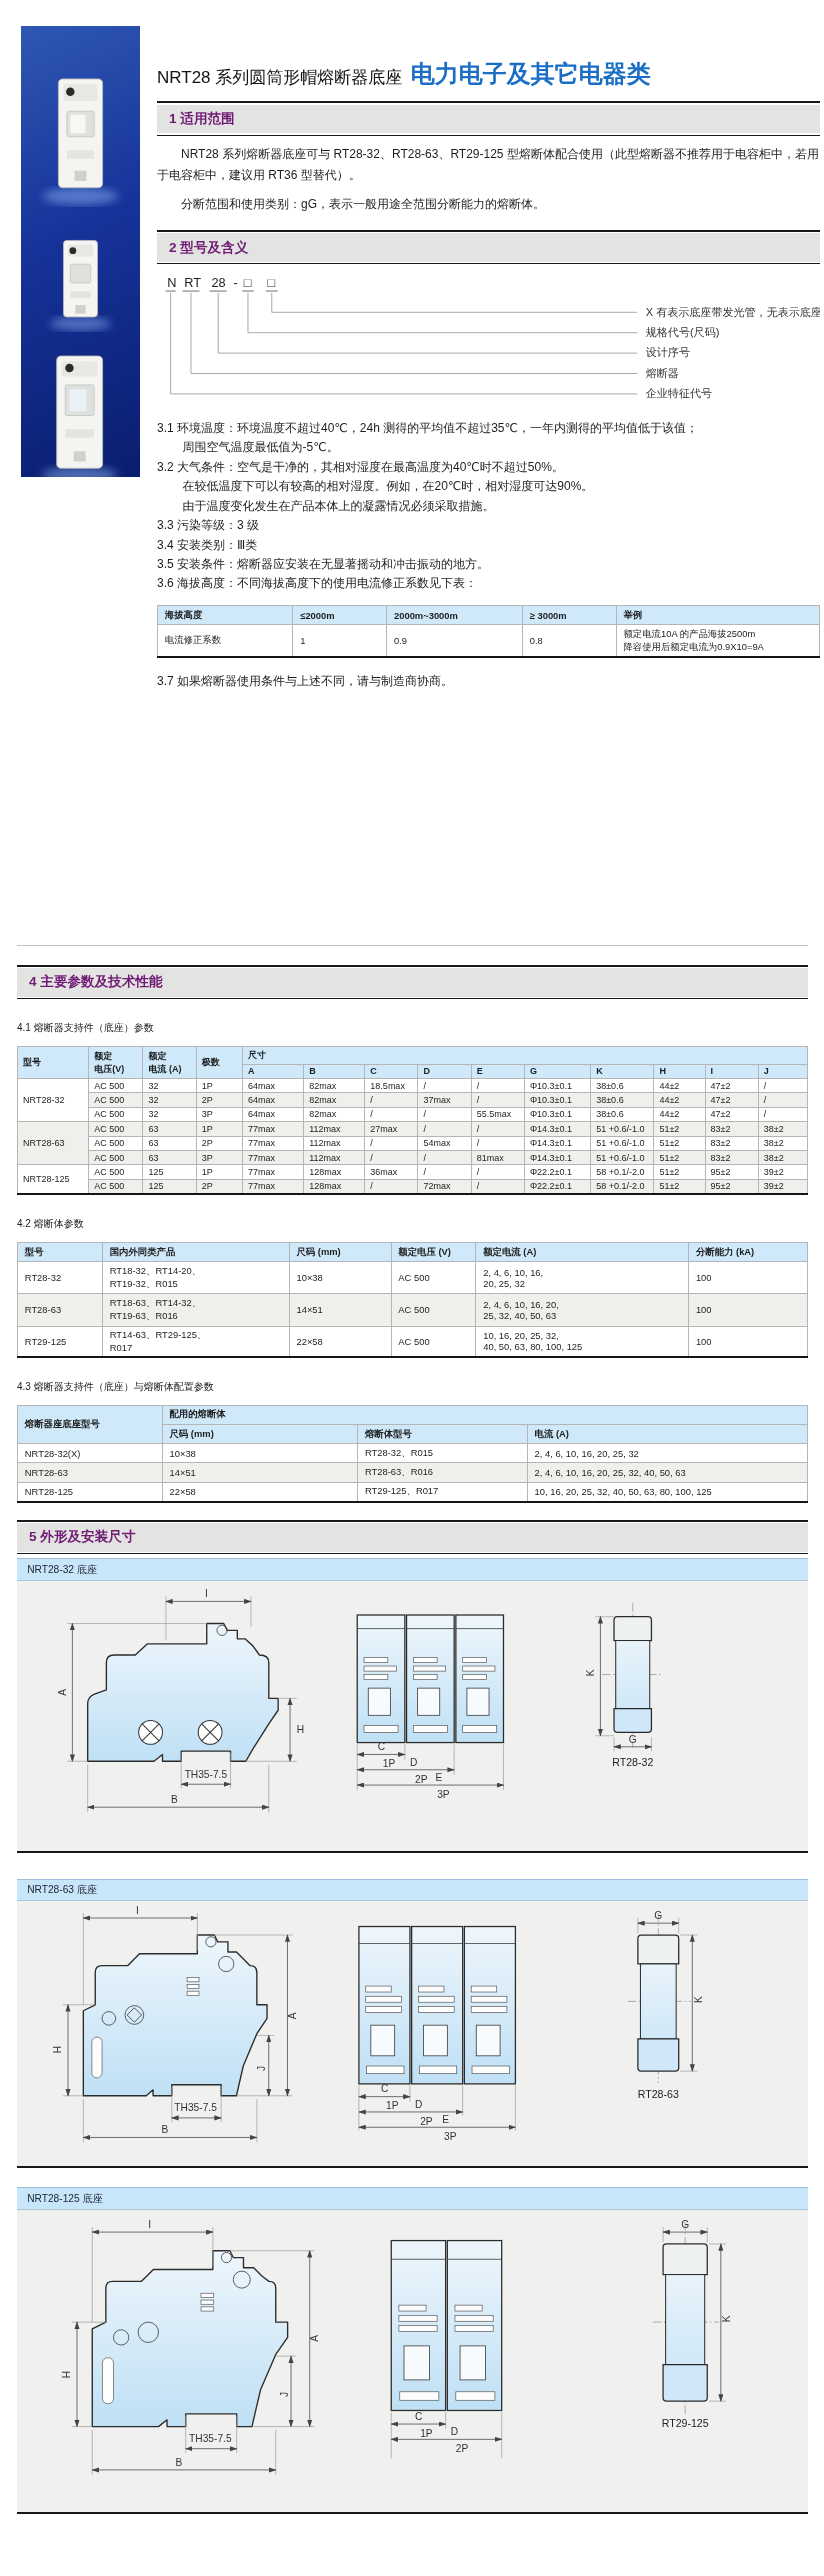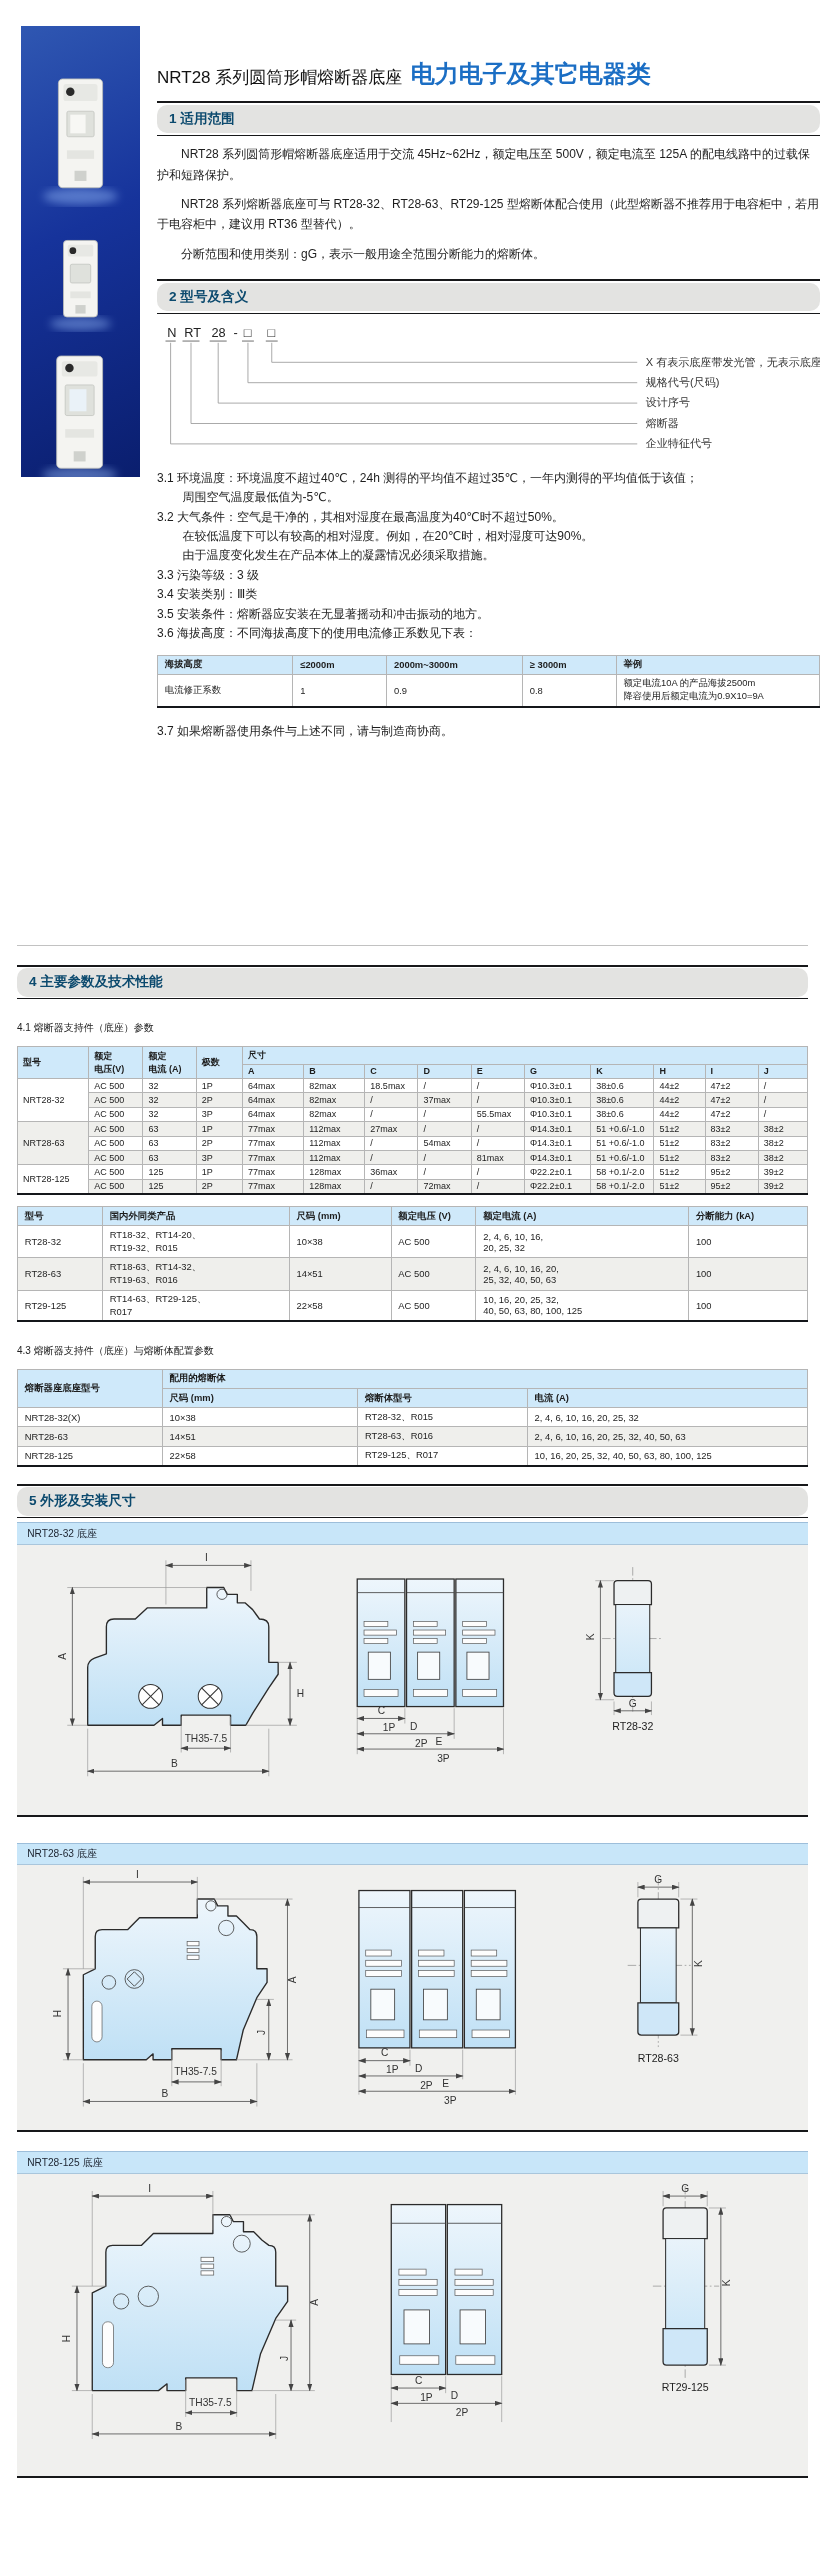--- a/index.html
+++ b/index.html
@@ -13,21 +13,21 @@
     background:linear-gradient(155deg,#2f57b2 0%,#16339b 45%,#0a1e6e 100%); }
   
   .top-content { position:absolute; left:157px; top:0; width:663px; }
   .bottom-content { position:absolute; left:17px; top:945px; width:791px; }
   .title-row { display:flex; align-items:flex-end; margin-top:65px; }
   .doc-title { font-size:17px; font-weight:normal; color:#121212; white-space:nowrap; }
   .category-title { font-size:24px; font-weight:bold; color:#1b6ec4; margin-left:8.5px;
     line-height:1; position:relative; top:-2.6px; white-space:nowrap; }
   .sec-bar { border-top:2.6px solid #17181a; border-bottom:1.7px solid #17181a; }
   .sec-bar .inner { background:#e3e3e1; margin:1.7px 0; padding:5.1px 12px;
-    font-weight:bold; font-size:13.6px; color:#0c4a6e;border-radius:10px; }
+    font-weight:bold; font-size:13.6px; color:#701a75; }
   .mt14 { margin-top:12px; } .mt18 { margin-top:15.3px; }
   .para { font-size:12px; line-height:1.72; margin:8.5px 0 0; text-indent:2em; }
   .cond { margin-top:10.2px; }
   .cond-line { font-size:12px; line-height:1.62; }
   .cond-line.cont { padding-left:25.5px; }
   .pre { white-space:pre-line; }
   table { border-collapse:collapse; font-size:9.4px; }
   .dtable { border-top:1.7px solid #14161a; border-bottom:2.6px solid #14161a; width:100%; }
   .dtable th, .dtable td { border:0.9px solid #b5b5b5; padding:2.6px 6.8px; vertical-align:middle; text-align:left; }
   .dtable th { background:#cfe9fa; font-weight:bold; }
@@ -123,21 +123,20 @@
 
 <div class="top-content">
   <div class="title-row">
     <span class="doc-title">NRT28 系列圆筒形帽熔断器底座</span>
     <span class="category-title">电力电子及其它电器类</span>
   </div>
 
   <div class="sec-bar mt14">
     <div class="inner">1 适用范围</div>
   </div>
-  <p class="para">NRT28 系列圆筒形帽熔断器底座适用于交流 45Hz~62Hz，额定电压至 500V，额定电流至 125A 的配电线路中的过载保护和短路保护。</p>
   <p class="para">NRT28 系列熔断器底座可与 RT28-32、RT28-63、RT29-125 型熔断体配合使用（此型熔断器不推荐用于电容柜中，若用于电容柜中，建议用 RT36 型替代）。</p>
   <p class="para">分断范围和使用类别：gG，表示一般用途全范围分断能力的熔断体。</p>
 
   <div class="sec-bar mt18">
     <div class="inner">2 型号及含义</div>
   </div>
 
   <svg width="663" height="133" viewBox="0 0 780 156" style="margin-top:8.5px">
     <text class="code-txt" x="12" y="16">N</text>
     <text class="code-txt" x="32" y="16">RT</text>
@@ -379,20 +378,21 @@
             <td>Φ22.2±0.1</td>
             <td>58 +0.1/-2.0</td>
             <td>51±2</td>
             <td>95±2</td>
             <td>39±2</td>
         </tr>
       </tbody>
     </table>
   </div>
 
+  <div class="caption">4.2 熔断体参数</div>
   <div class="table-wrap">
     <table class="dtable">
       <colgroup>
           <col style="width:85px">
           <col style="width:187px">
           <col style="width:102px">
           <col style="width:85px">
           <col style="width:213px">
           <col style="width:119px">
         </colgroup>

